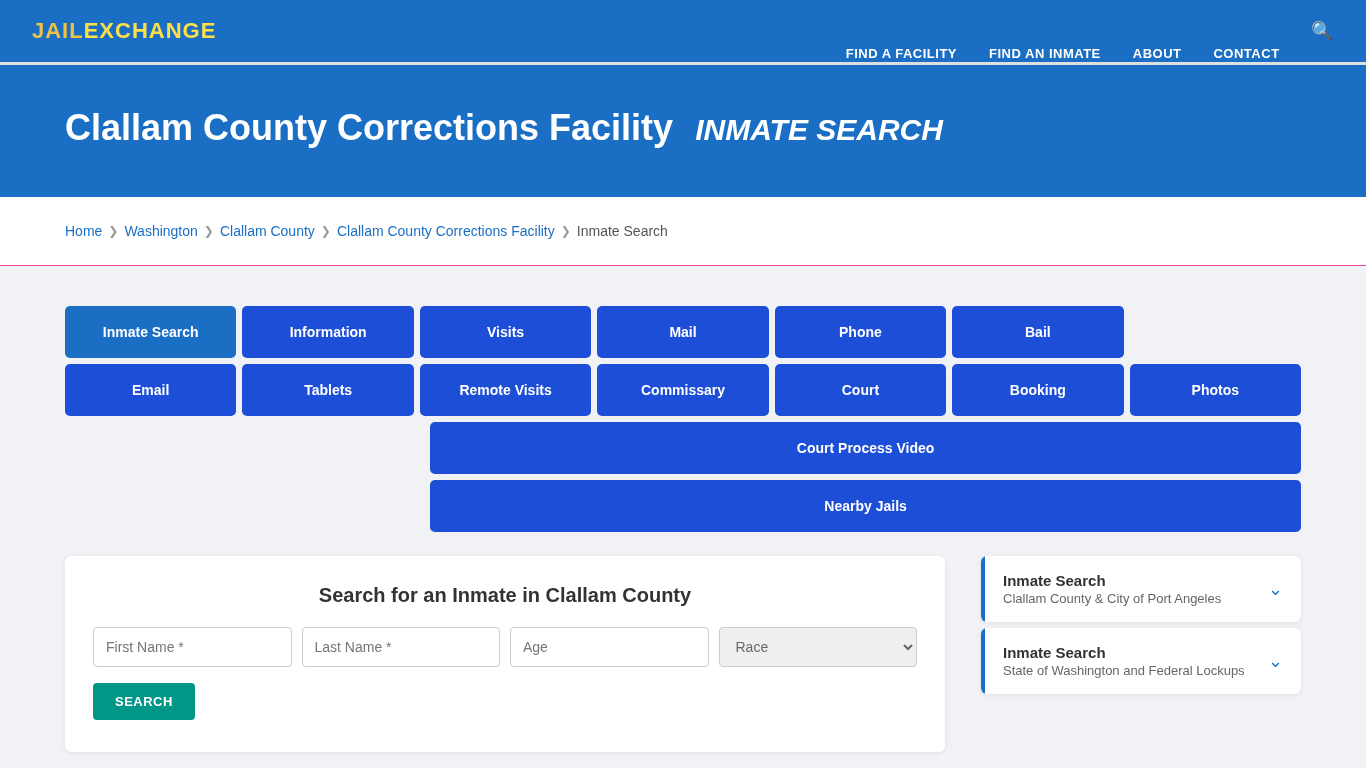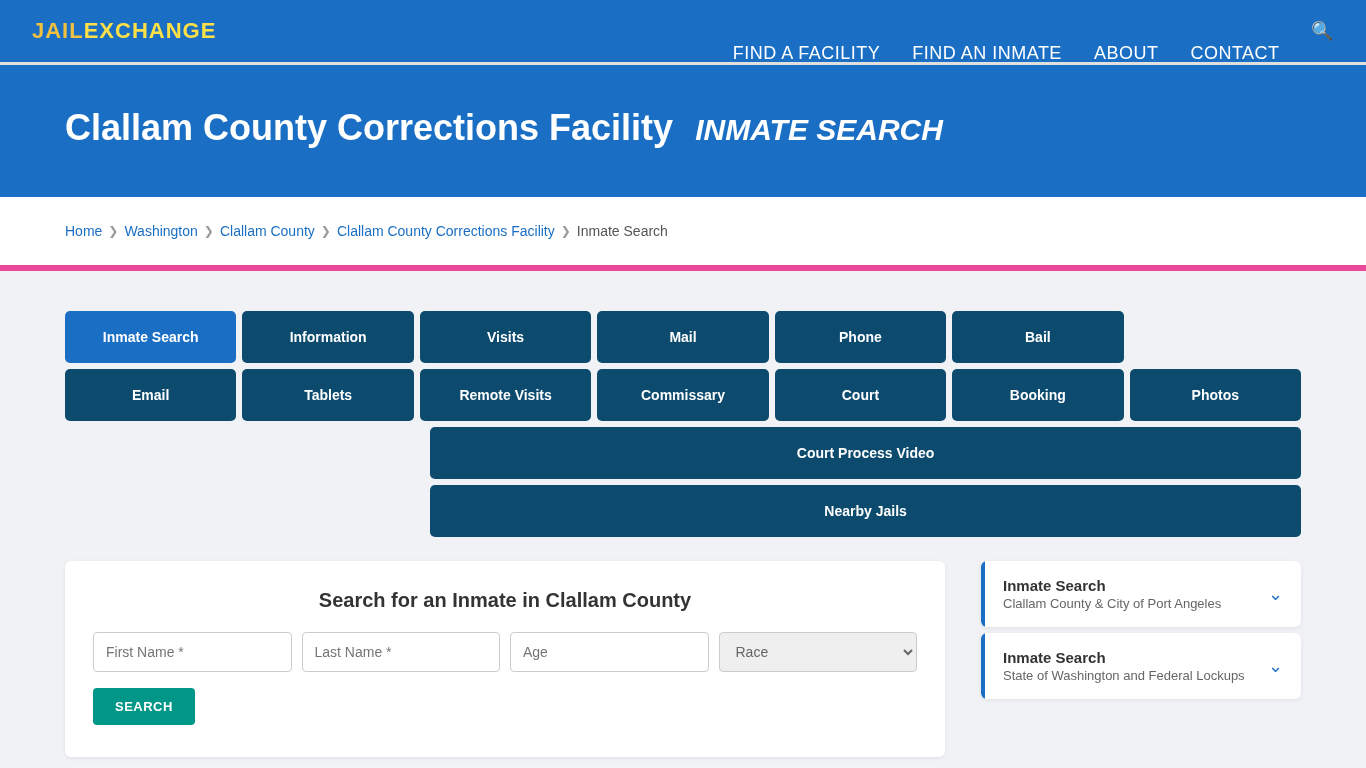--- a/index.html
+++ b/index.html
@@ -25,22 +25,22 @@
       color: #f0c040;
     }
     .navbar-links {
       display: flex;
       align-items: center;
       gap: 32px;
     }
     .navbar-links a {
       color: white;
       text-decoration: none;
-      font-size: 18px;
-      font-weight: 400;
+      font-size: 13px;
+      font-weight: 700;
       letter-spacing: 0.5px;
       margin-top: 44px;
     }
     .navbar-search-icon {
       color: white;
       font-size: 18px;
       cursor: pointer;
     }
 
     
@@ -58,21 +58,21 @@
       font-weight: 700;
       font-size: 30px;
       color: white;
       margin-left: 12px;
     }
 
     
     .breadcrumb-bar {
       background: white;
       padding: 14px 32px;
-      border-bottom: 6px solid #ec4899;
+      border-bottom: 1px solid #ec4899;
     }
     .breadcrumb {
       display: flex;
       align-items: center;
       gap: 6px;
       font-size: 14px;
     }
     .breadcrumb a {
       color: #1a6fc4;
       text-decoration: none;
@@ -113,21 +113,21 @@
       flex-direction: column;
     }
     .tab-btn {
       padding: 18px 8px;
       border: none;
       border-radius: 5px;
       font-size: 14px;
       font-weight: 600;
       cursor: pointer;
       text-align: center;
-      background: #0c4a6e;
+      background: #1d4ed8;
       color: white;
       transition: background 0.2s;
     }
     .tab-btn.active {
       background: #1a6fc4;
       color: white;
     }
     .tab-btn.row3-btn {
       min-width: calc(100% / 7);
     }

